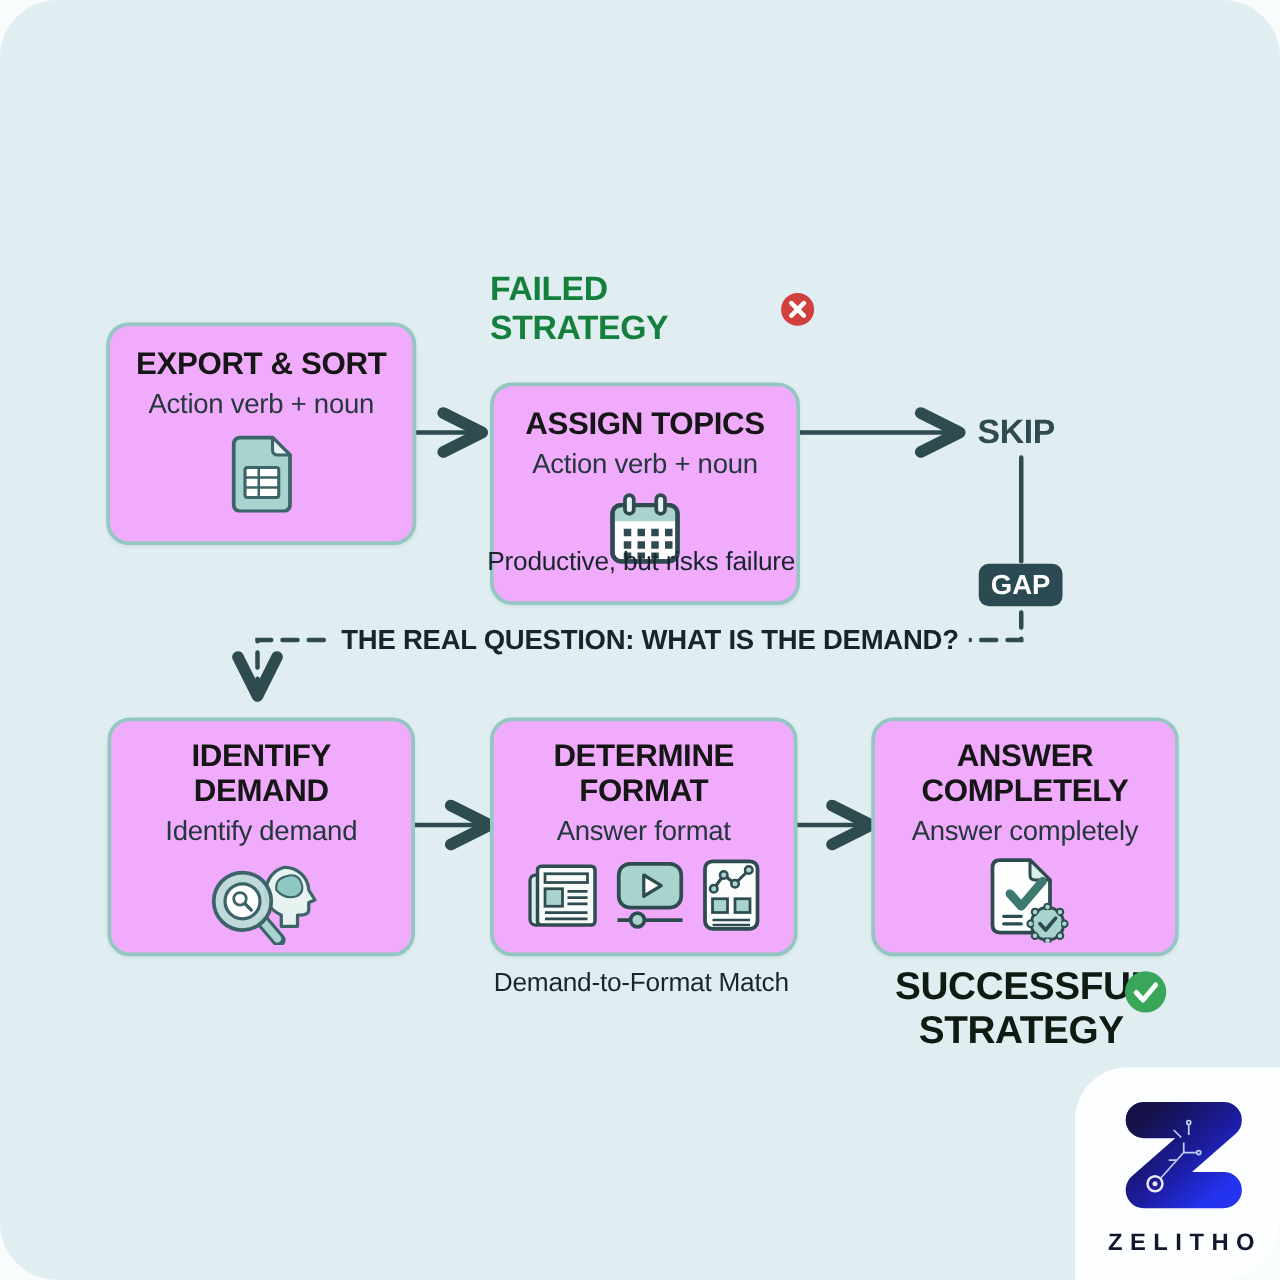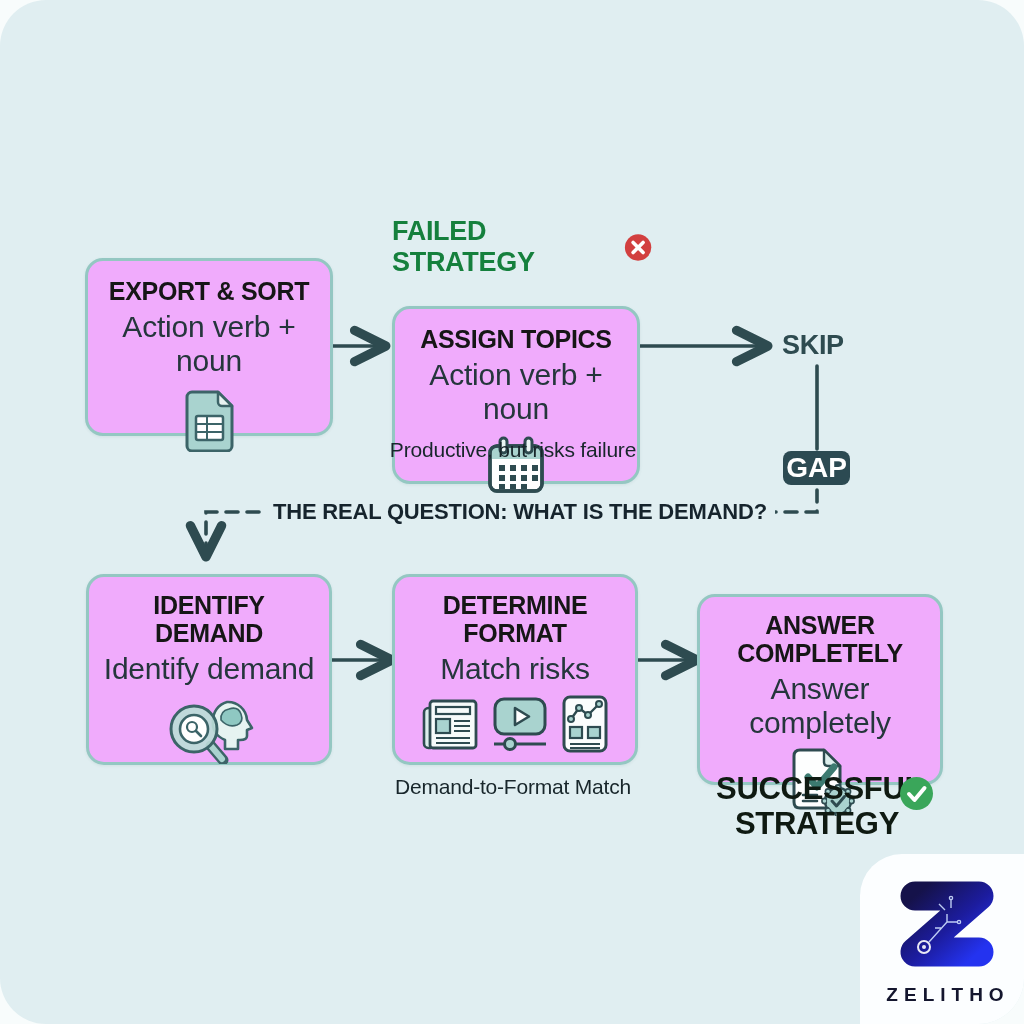--- a/index.html
+++ b/index.html
@@ -19,40 +19,40 @@
     background:#f0abfc;border:3px solid #94c7c2;border-radius:18px;
     display:flex;flex-direction:column;align-items:center;
     box-shadow:0 1px 3px rgba(60,110,110,0.10);
   }
   .flow-box .title{
     margin-top:16px;font-size:25px;font-weight:bold;color:#161616;
     text-align:center;line-height:1.12;letter-spacing:-0.3px;
   }
   .row2 .title{max-width:182px;margin-top:14px;}
   .flow-box .subtitle{
-    margin-top:5px;font-size:30px;color:#25363c;text-align:center;letter-spacing:-0.2px;
+    margin-top:5px;font-size:22px;color:#25363c;text-align:center;letter-spacing:-0.2px;
   }
   .icon-row{margin-top:10px;display:flex;align-items:center;gap:12px;}
   .failed-label{
     position:absolute;left:392px;top:216px;width:260px;z-index:3;
     display:flex;align-items:center;justify-content:center;gap:10px;
   }
   .failed-label .txt{font-size:27px;font-weight:bold;color:#15803d;letter-spacing:-0.3px;}
   .caption{
     position:absolute;z-index:3;font-size:21px;color:#18262b;
     text-align:center;letter-spacing:-0.2px;
   }
   .skip-label{
     position:absolute;left:782px;top:330px;width:70px;z-index:3;
     font-size:27px;font-weight:bold;color:#2e4b50;letter-spacing:-0.3px;
   }
   .gap-badge{
     position:absolute;left:783px;top:451px;width:67px;height:34px;z-index:3;
     background:#2c4a52;border-radius:8px;color:#ffffff;
-    font-size:28px;font-weight:bold;display:flex;align-items:center;justify-content:center;
+    font-size:22px;font-weight:bold;display:flex;align-items:center;justify-content:center;
   }
   .question-label{
     position:absolute;left:520px;top:512px;transform:translate(-50%,-50%);z-index:3;
     font-size:22px;font-weight:bold;color:#16242d;white-space:nowrap;
     background:#e0eef1;padding:0 8px;letter-spacing:-0.2px;
   }
   .success-label{
     position:absolute;left:716px;top:772px;width:202px;z-index:3;
     font-size:31px;font-weight:bold;color:#0f1a12;text-align:center;
     line-height:1.12;letter-spacing:-0.3px;
@@ -158,21 +158,21 @@
         <circle cx="33" cy="37" r="23" fill="#bcdcd8" fill-opacity="0.92" stroke="#3c6468" stroke-width="3"></circle>
         <circle cx="33" cy="37" r="14" fill="#ffffff" stroke="#3c6468" stroke-width="2.6"></circle>
         <circle cx="31" cy="35" r="5" fill="none" stroke="#3c6468" stroke-width="2.2"></circle>
         <line x1="35" y1="39" x2="40" y2="44" stroke="#3c6468" stroke-width="2.6" stroke-linecap="round"></line>
       </svg>
     </div>
   </div>
 
   <div class="flow-box row2" style="left:392px;top:574px;width:240px;height:185px;">
     <div class="title">DETERMINE FORMAT</div>
-    <div class="subtitle">Match risks</div>
+    <div class="subtitle">Answer format</div>
     <div class="icon-row" style="margin-top:8px;gap:11px;">
       <svg width="58" height="56" viewBox="0 0 58 56">
         <rect x="3" y="12" width="11" height="40" rx="4.5" fill="#dceeec" stroke="#2e4b50" stroke-width="2.6"></rect>
         <rect x="9" y="5" width="46" height="47" rx="3" fill="#f6fbfa" stroke="#2e4b50" stroke-width="2.8"></rect>
         <rect x="15" y="11" width="34" height="7" fill="none" stroke="#2e4b50" stroke-width="2.2"></rect>
         <rect x="15" y="23" width="14" height="14" fill="#a9d3cf" stroke="#2e4b50" stroke-width="2.2"></rect>
         <path d="M33,25 h16 M33,30 h16 M33,35 h16 M15,42 h34 M15,47 h34" stroke="#2e4b50" stroke-width="2.2" fill="none"></path>
       </svg>
       <svg width="60" height="56" viewBox="0 0 60 56">
         <rect x="5" y="3" width="50" height="35" rx="9" fill="#a9d3cf" stroke="#2e4b50" stroke-width="3"></rect>
@@ -189,21 +189,21 @@
         <circle cx="38" cy="10" r="3" fill="#a9d3cf" stroke="#2e4b50" stroke-width="2"></circle>
         <rect x="9" y="33" width="12" height="11" fill="#a9d3cf" stroke="#2e4b50" stroke-width="2.2"></rect>
         <rect x="27" y="33" width="12" height="11" fill="#a9d3cf" stroke="#2e4b50" stroke-width="2.2"></rect>
         <path d="M9,50 h30 M9,54 h30" stroke="#2e4b50" stroke-width="2" fill="none"></path>
       </svg>
     </div>
   </div>
 
   <div class="caption" style="left:377px;top:775px;width:272px;">Demand-to-Format Match</div>
 
-  <div class="flow-box row2" style="left:697px;top:574px;width:240px;height:185px;margin-top:20px;">
+  <div class="flow-box row2" style="left:697px;top:574px;width:240px;height:185px;">
     <div class="title">ANSWER COMPLETELY</div>
     <div class="subtitle">Answer completely</div>
     <div class="icon-row" style="margin-top:6px;">
       <svg width="76" height="70" viewBox="0 0 76 70">
         <path d="M18,4 h24 l16,16 v36 q0,6 -6,6 h-34 q-6,0 -6,-6 v-46 q0,-6 6,-6 z" fill="#fdfefe" stroke="#2e4b50" stroke-width="3" stroke-linejoin="round"></path>
         <path d="M42,4 l16,16 h-12 q-4,0 -4,-4 z" fill="#dceeec" stroke="#2e4b50" stroke-width="2.4" stroke-linejoin="round"></path>
         <path d="M26,31 l9,10 17,-20" fill="none" stroke="#3c7a70" stroke-width="7" stroke-linecap="round" stroke-linejoin="round"></path>
         <path d="M21,49 h14 M21,55 h14" stroke="#2e4b50" stroke-width="2.6" fill="none" stroke-linecap="round"></path>
         <g>
           <circle cx="56" cy="55" r="13" fill="#a9d3cf" stroke="#2e4b50" stroke-width="2.4"></circle>

